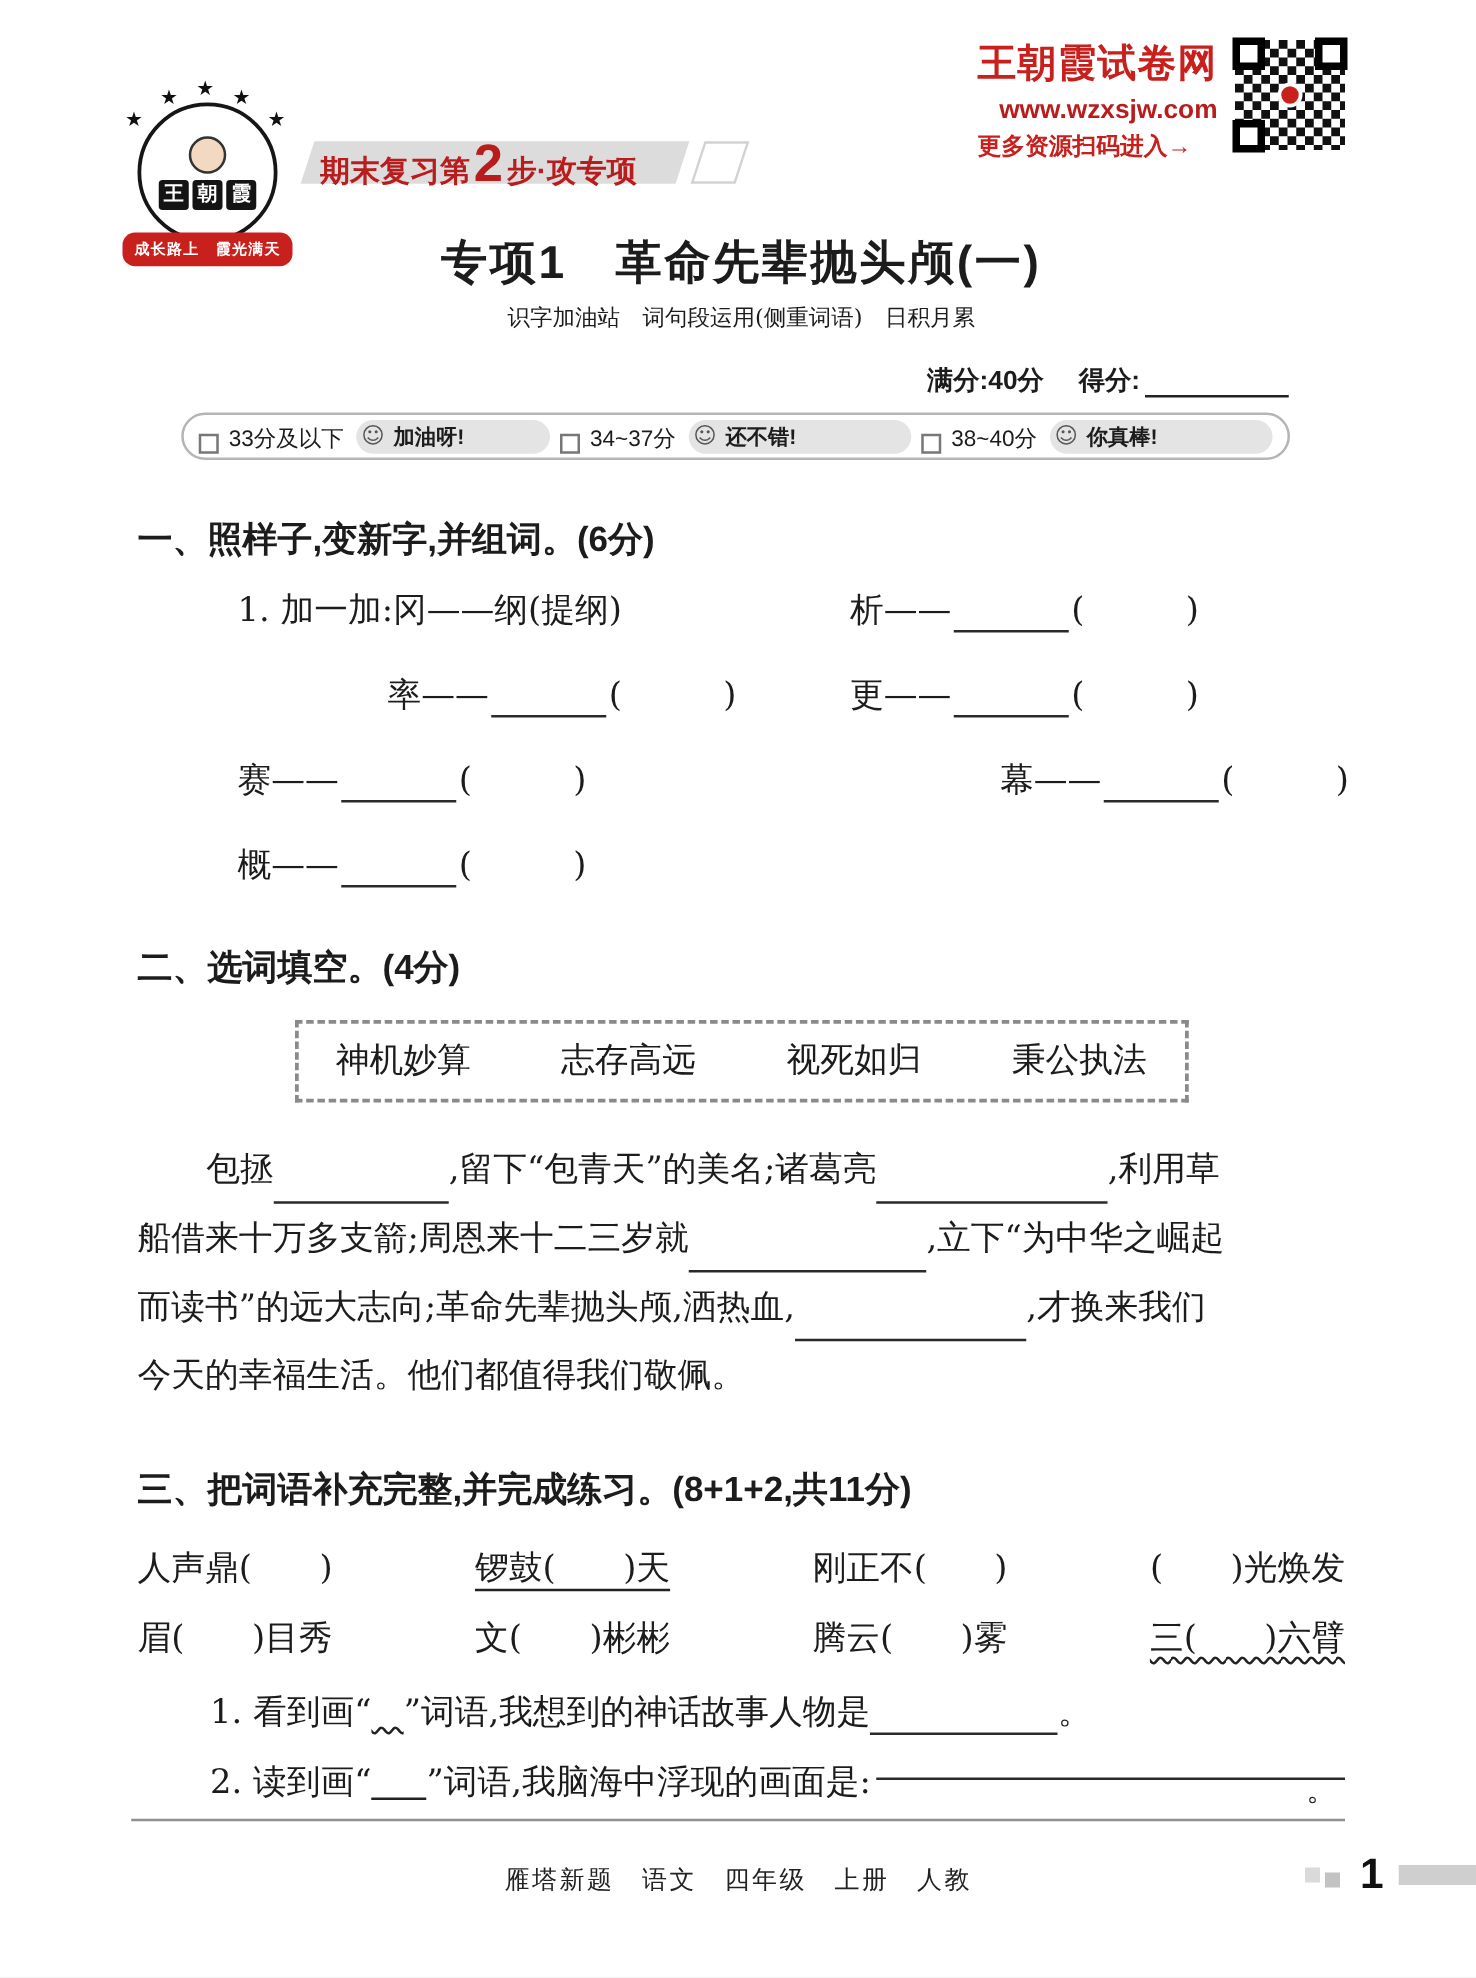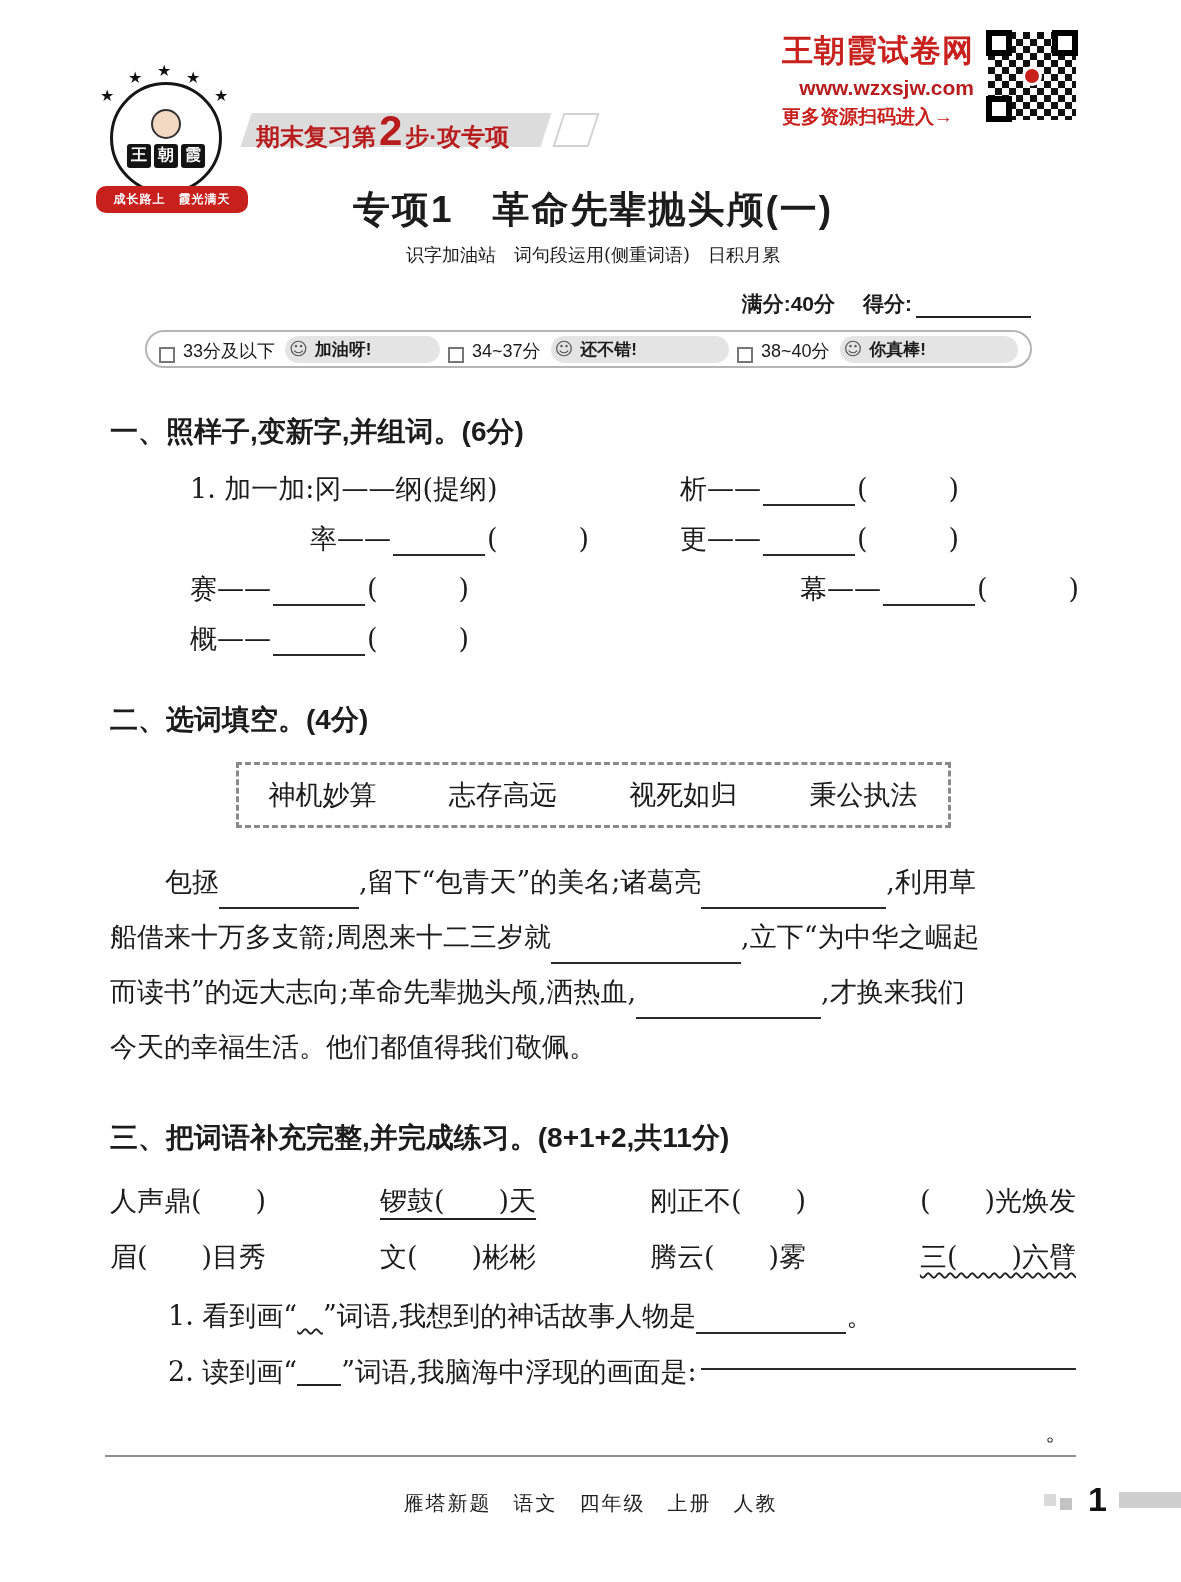--- a/index.html
+++ b/index.html
@@ -23,21 +23,21 @@
   .qr-dot { position:absolute; left:50%; top:50%; transform:translate(-50%,-50%); width:20px; height:20px; border-radius:50%; background:#c8201d; border:3px solid #fff; }
 
   
   .badge { position:absolute; left:96px; top:60px; width:140px; }
   .star { position:absolute; font-size:16px; color:#111; font-family:"DejaVu Sans",sans-serif; }
   .s1{left:4px;top:26px;} .s2{left:32px;top:8px;} .s3{left:61px;top:1px;} .s4{left:90px;top:8px;} .s5{left:118px;top:26px;}
   .badge-circle { position:relative; margin:22px auto 0; width:112px; height:112px; border:3px solid #161616; border-radius:50%; background:#fff; display:flex; flex-direction:column; align-items:center; justify-content:center; gap:5px; }
   .badge-face { width:30px; height:30px; border-radius:50%; background:#f3d9c2; border:2px solid #333; }
   .badge-tiles { display:flex; gap:3px; }
   .tile { width:24px; height:24px; background:#141414; color:#fff; border-radius:3px; display:flex; align-items:center; justify-content:center; font:bold 16px "Liberation Sans",sans-serif; }
-  .badge-ribbon { position:relative; margin:-8px auto 0; width:152px; left:0; background:#c8201d; color:#fff; text-align:center; font:bold 12px "Liberation Sans",sans-serif; padding:5px 2px; border-radius:10px; letter-spacing:1px; }
+  .badge-ribbon { position:relative; margin:-8px auto 0; width:136px; left:0; background:#c8201d; color:#fff; text-align:center; font:bold 12px "Liberation Sans",sans-serif; padding:5px 2px; border-radius:10px; letter-spacing:1px; }
 
   
   .step-banner { position:absolute; left:240px; top:108px; height:44px; }
   .step-bg  { position:absolute; left:6px; top:5px; width:300px; height:34px; background:#dcdcdc; transform:skewX(-18deg); }
   .step-bg2 { position:absolute; left:318px; top:5px; width:36px; height:34px; border:2px solid #d2d2d2; background:#fff; transform:skewX(-18deg); }
   .step-text { position:relative; display:flex; align-items:baseline; padding:2px 0 0 16px; font-family:"Liberation Sans",sans-serif; font-weight:bold; color:#b91c1c; font-size:24px; }
   .step-num { font-size:42px; line-height:1; margin:0 3px; }
 
   
   .content { position:absolute; left:110px; top:188px; width:966px; }
@@ -52,21 +52,21 @@
   .seg { flex:1; display:flex; align-items:flex-end; }
   .cb { width:16px; height:16px; border:2px solid #777; background:#fff; margin-right:8px; flex:none; cursor:pointer; }
   .seg-range { font-family:"Liberation Sans",sans-serif; font-size:18px; white-space:nowrap; }
   .pill { flex:1; display:flex; align-items:center; gap:7px; background:#e4e4e4; border-radius:999px; padding:2px 12px 2px 4px; margin-left:10px; }
   .face { font-family:"DejaVu Sans",sans-serif; font-size:18px; color:#555; line-height:1; }
   .seg-comment { font-family:"Liberation Sans",sans-serif; font-weight:bold; font-size:17px; white-space:nowrap; }
 
   .h2 { margin-top:48px; font-family:"Liberation Sans",sans-serif; font-weight:bold; font-size:28px; line-height:32px; }
 
   
-  .s1-grid { margin:24px 0 0 80px; display:grid; grid-template-columns:490px auto; row-gap:16px; font-size:27px; line-height:34px; }
+  .s1-grid { margin:24px 0 0 80px; display:grid; grid-template-columns:490px auto; row-gap:34px; font-size:27px; line-height:34px; }
   .cell { white-space:nowrap; }
   .indent { padding-left:120px; }
   .bl { display:inline-block; width:92px; height:1.05em; border-bottom:2px solid #2a2a2a; vertical-align:bottom; margin:0 2px; }
 
   
   .word-box { margin:26px auto 0; width:715px; border:3px dashed #8a8a8a; padding:13px 30px; display:flex; justify-content:space-between; font-size:27px; line-height:34px; }
   .para { margin-top:26px; font-size:27px; }
   .pline { line-height:55px; white-space:nowrap; }
   .pline-indent { padding-left:55px; }
   .bl2 { display:inline-block; height:1.05em; border-bottom:2px solid #2a2a2a; vertical-align:bottom; }

